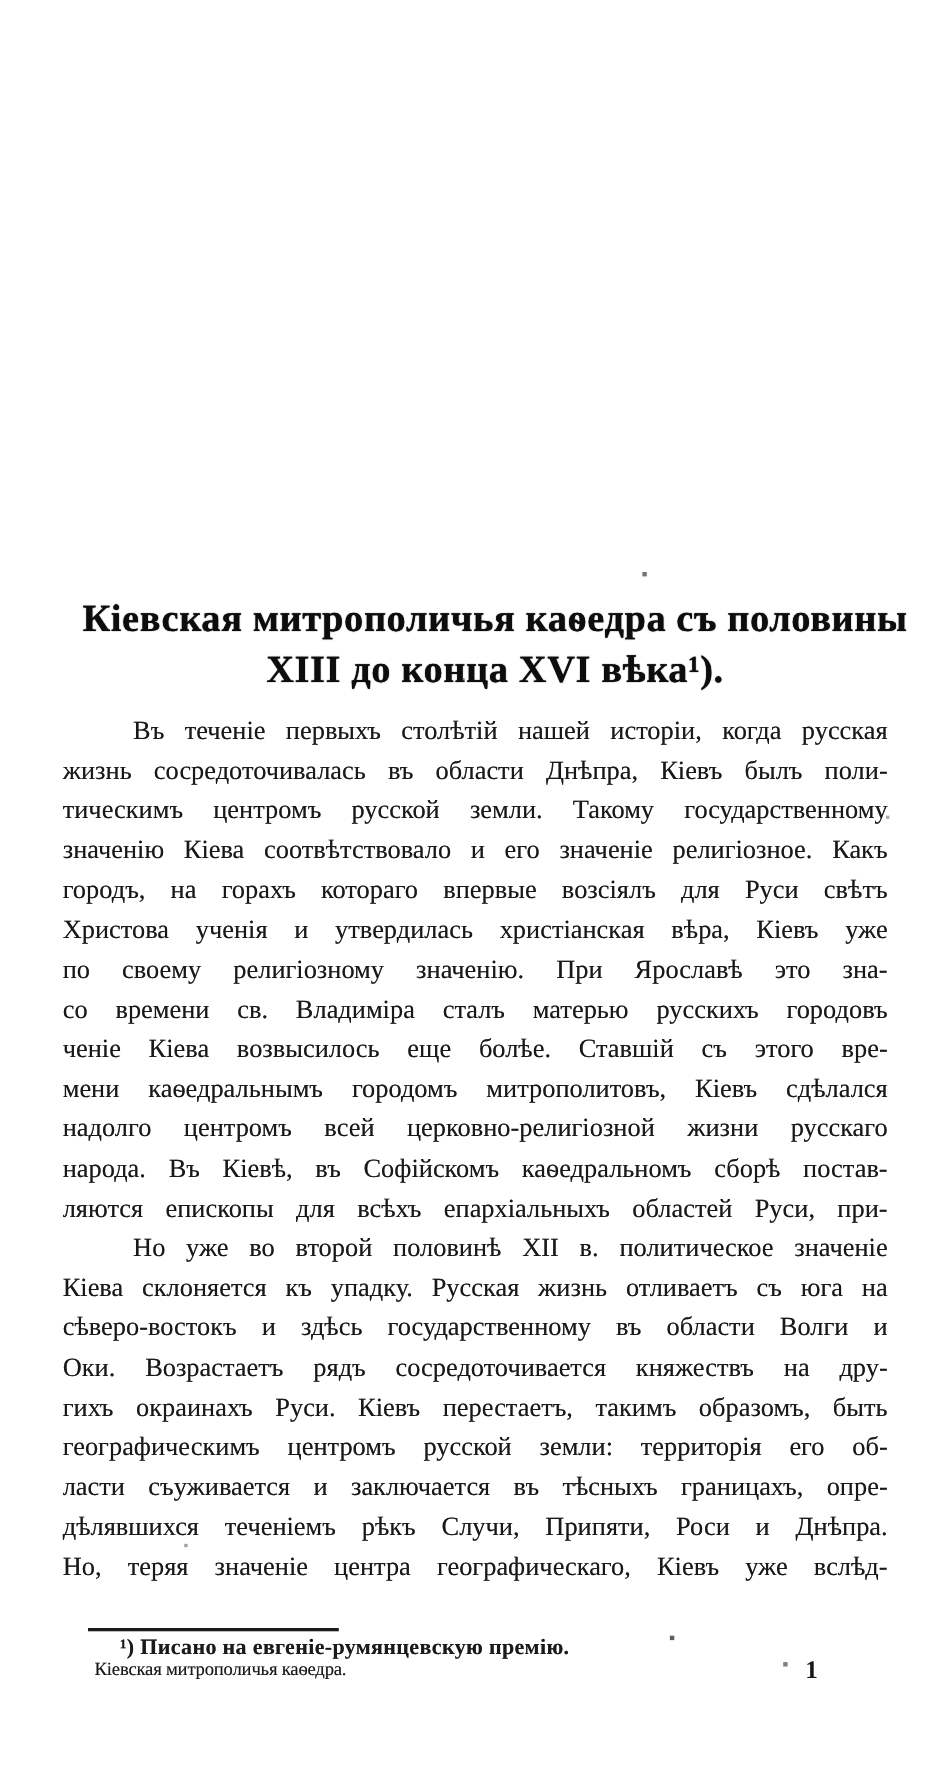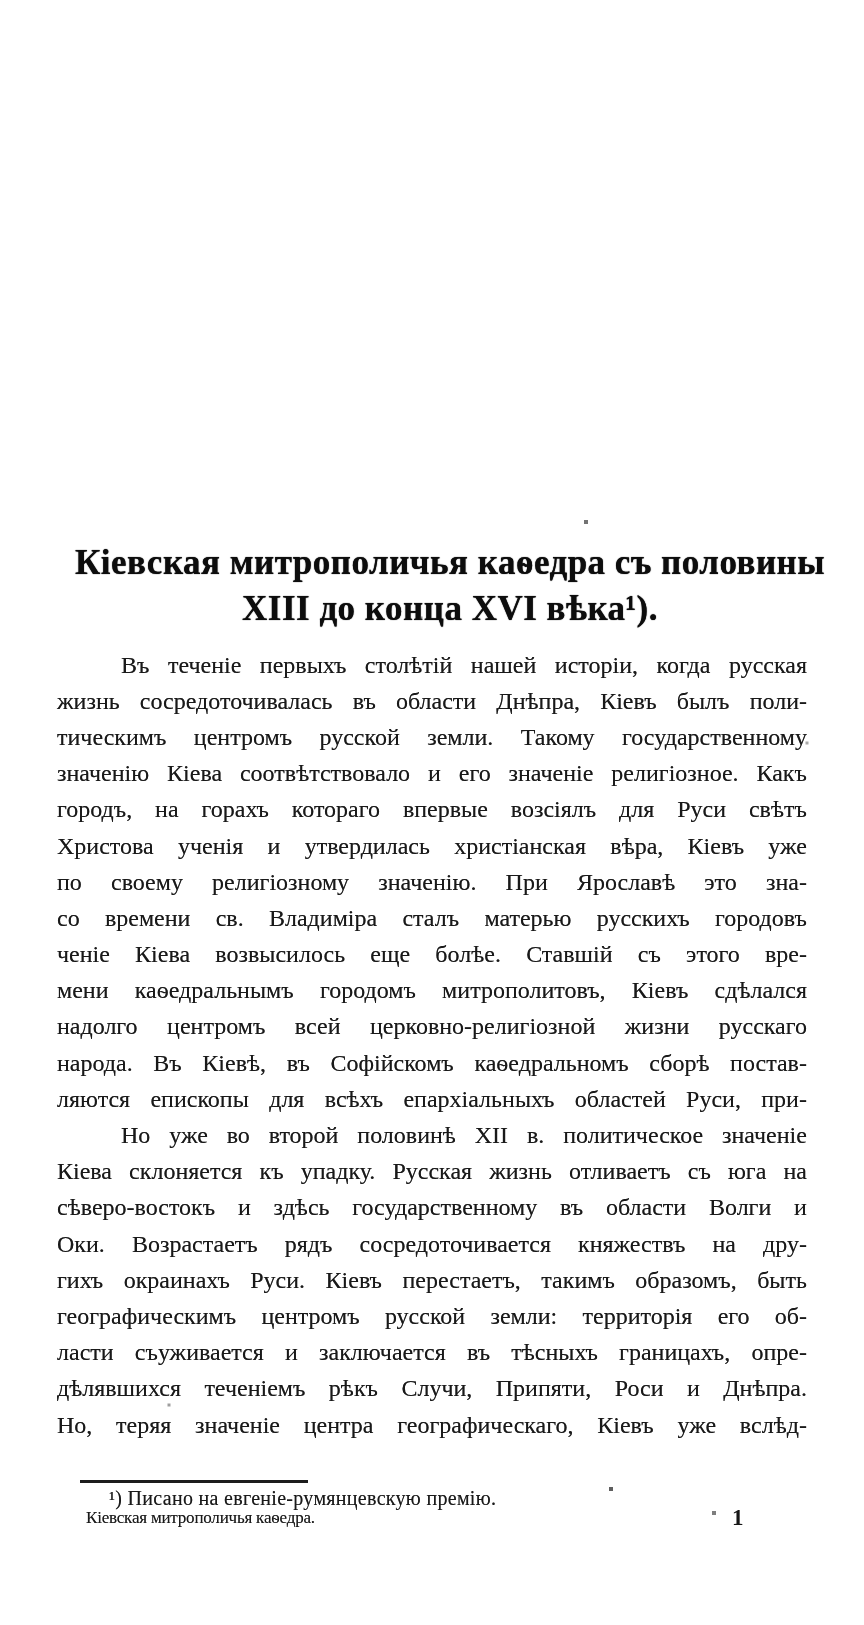--- a/index.html
+++ b/index.html
@@ -32,21 +32,21 @@
   .line.indent{padding-left:64px;}
   .line.nojust{justify-content:flex-start;gap:9px;}
 
   
   .footnote-sep{
     position:absolute;top:1480px;left:80px;width:228px;height:0;
     border-top:3px solid #1c1c1c;
   }
   .footnote{
     position:absolute;top:1487px;left:109px;
-    font-size:20px;font-weight:normal;color:#1a1a1a;
+    font-size:20px;font-weight:bold;color:#1a1a1a;
     letter-spacing:.3px;text-shadow:0 0 .4px rgba(0,0,0,.5);
   }
   .footer-sig{
     position:absolute;top:1508px;left:86px;
     font-size:17px;font-weight:normal;color:#1a1a1a;
     letter-spacing:-.2px;text-shadow:0 0 .4px rgba(0,0,0,.5);
   }
   .page-num{
     position:absolute;top:1505px;left:732px;
     font-size:23px;font-weight:bold;color:#161616;

